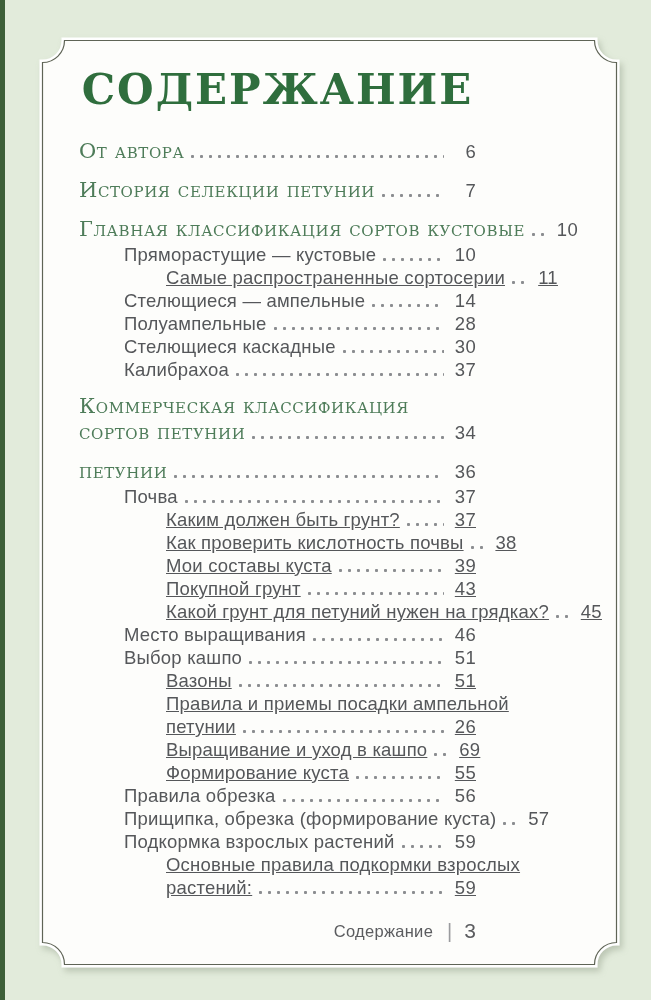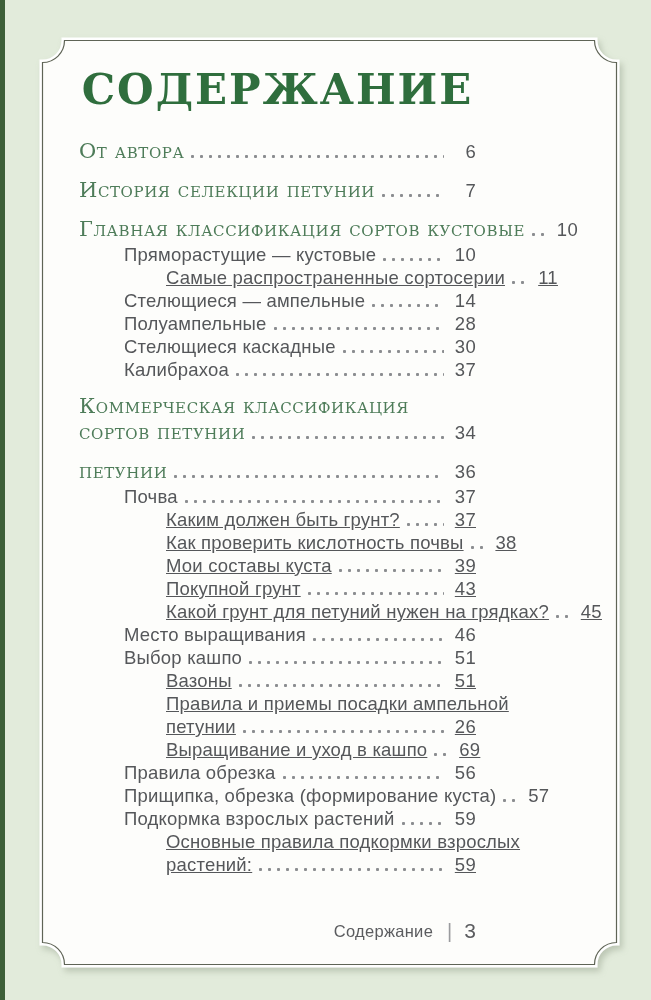--- a/index.html
+++ b/index.html
@@ -262,20 +262,27 @@
           <span class="page-num">26</span>
         </div>
       </div>
       <div class="toc-entry lvl3">
         <div class="entry-line">
           <span class="entry-text">Выращивание и уход в кашпо</span>
           <span class="dots"></span>
           <span class="page-num">69</span>
         </div>
       </div>
+      <div class="toc-entry lvl3">
+        <div class="entry-line">
+          <span class="entry-text">Формирование куста</span>
+          <span class="dots"></span>
+          <span class="page-num">55</span>
+        </div>
+      </div>
       <div class="toc-entry lvl2">
         <div class="entry-line">
           <span class="entry-text">Правила обрезка</span>
           <span class="dots"></span>
           <span class="page-num">56</span>
         </div>
       </div>
       <div class="toc-entry lvl2">
         <div class="entry-line">
           <span class="entry-text">Прищипка, обрезка (формирование куста)</span>

